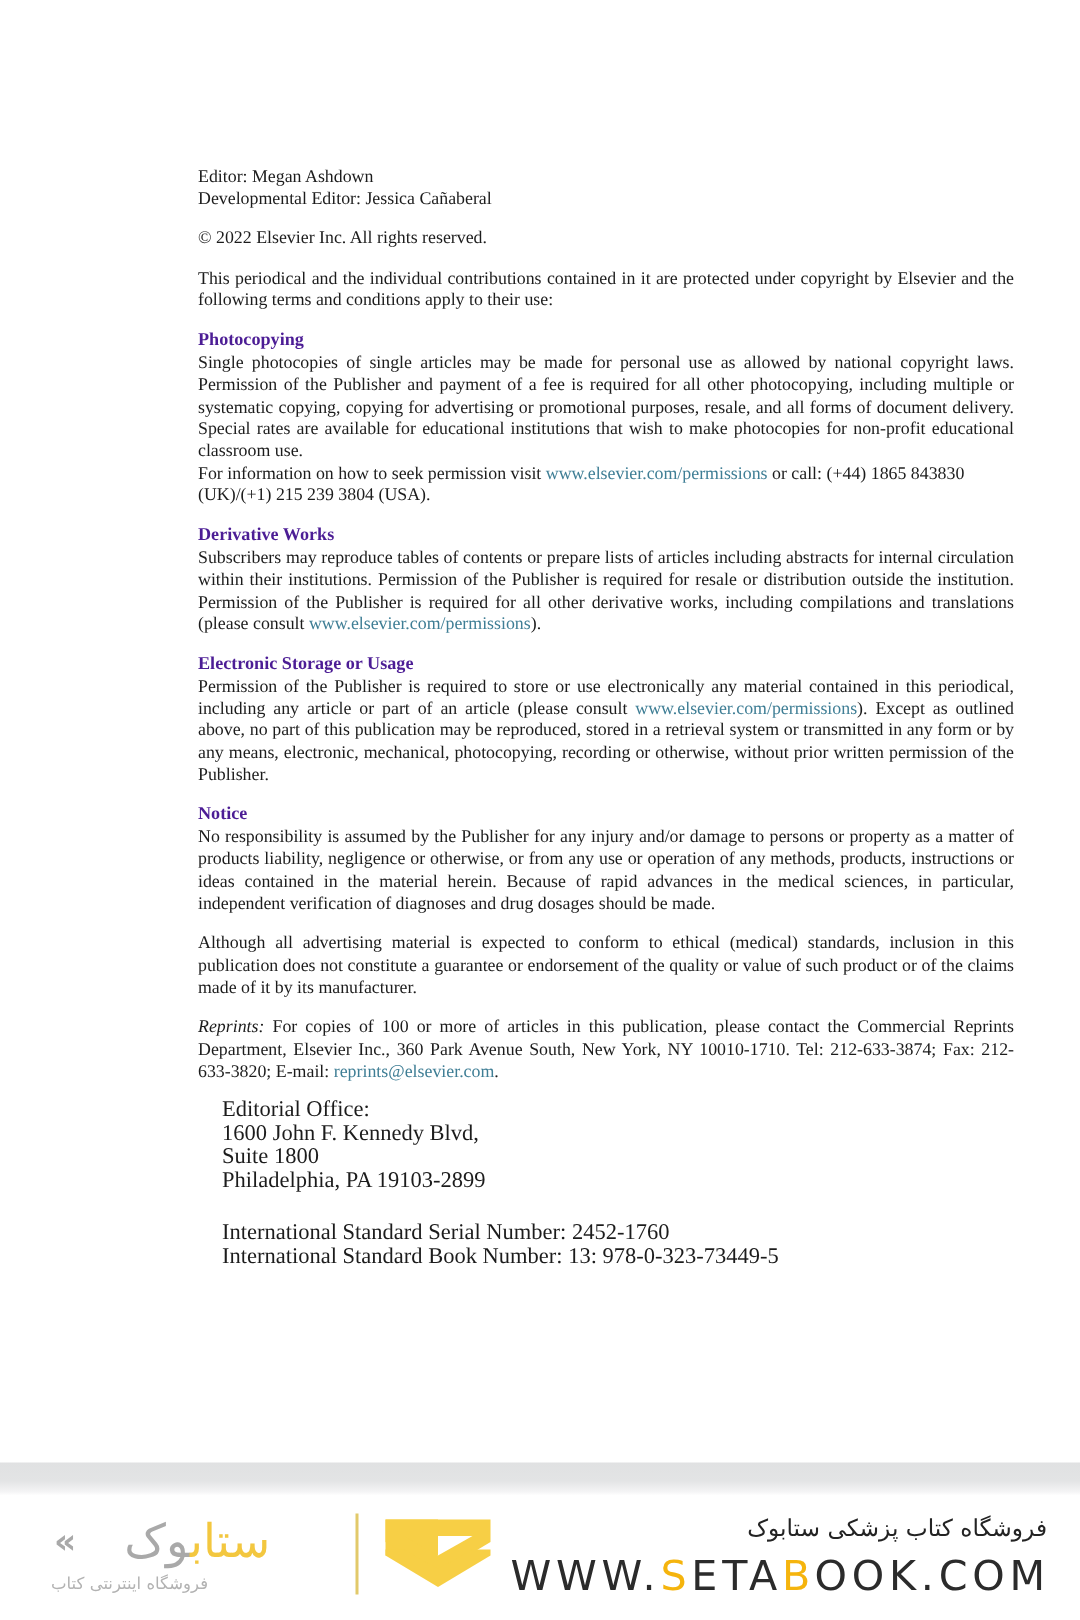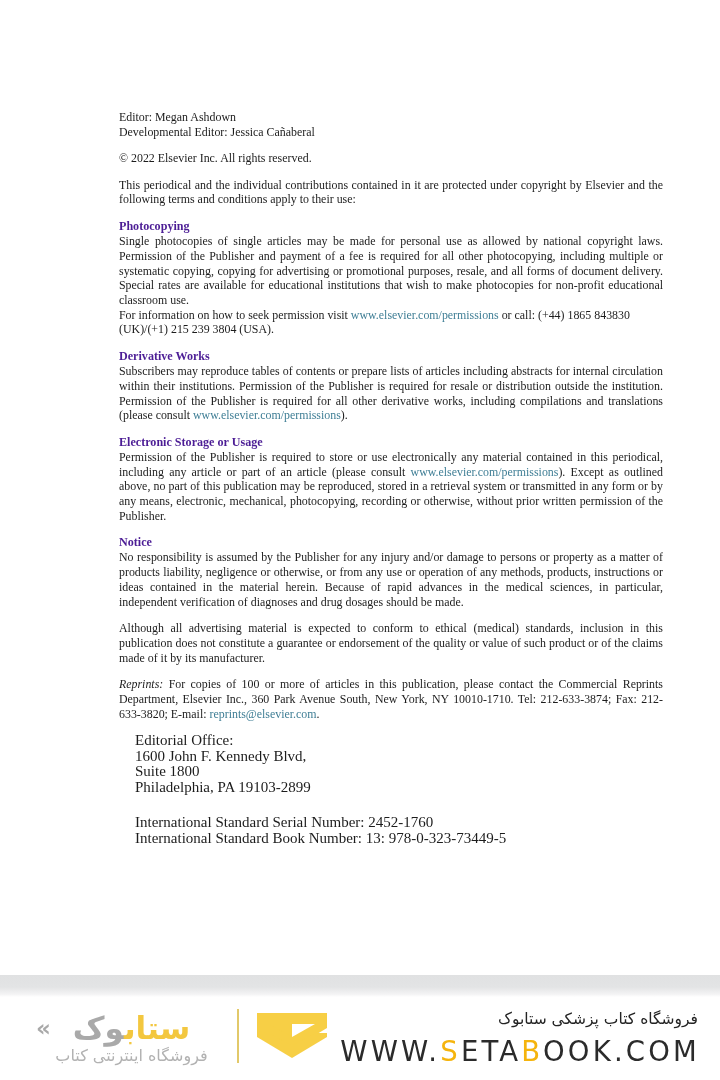--- a/index.html
+++ b/index.html
@@ -19,21 +19,21 @@
   
   .page {
     position: absolute;
     left: 0; top: 0;
     width: 720px;
     height: 975px;
     background: #ffffff;
   }
   .doc-body {
     position: absolute;
-    left: 119px;
+    left: 132px;
     top: 110px;
     width: 544px;
   }
 
   .block { margin: 0 0 12px 0; }
 
   .line {
     font-size: 11.9px;
     line-height: 14.6px;
     color: #1c1c1c;
@@ -105,21 +105,21 @@
   .logo-word {
     position: absolute;
     left: 0;
     top: 2px;
     width: 195px;
     height: 42px;
     direction: rtl;
     text-align: center;
     font-family: "DejaVu Sans", sans-serif;
     font-size: 31px;
-    font-weight: bold;
+    font-weight: normal;
     letter-spacing: 0px;
     line-height: 42px;
     color: #f3c73f;
     white-space: nowrap;
   }
   .logo-word .gray { color: #a9a9a9; }
   .logo-chev {
     position: absolute;
     left: 2px;
     top: 12px;
@@ -127,24 +127,24 @@
     font-size: 23px;
     line-height: 23px;
     color: #a9a9a9;
     font-weight: bold;
   }
   .logo-sub {
     position: absolute;
     left: 0;
     top: 44px;
     width: 195px;
-    text-align: center;
+    text-align: left;
     direction: rtl;
     font-family: "DejaVu Sans", sans-serif;
-    font-size: 16px;
+    font-size: 11px;
     line-height: 14px;
     color: #b2b2b2;
     white-space: nowrap;
   }
 
   .logo-divider {
     position: absolute;
     left: 237px;
     top: 12px;
     width: 2px;

